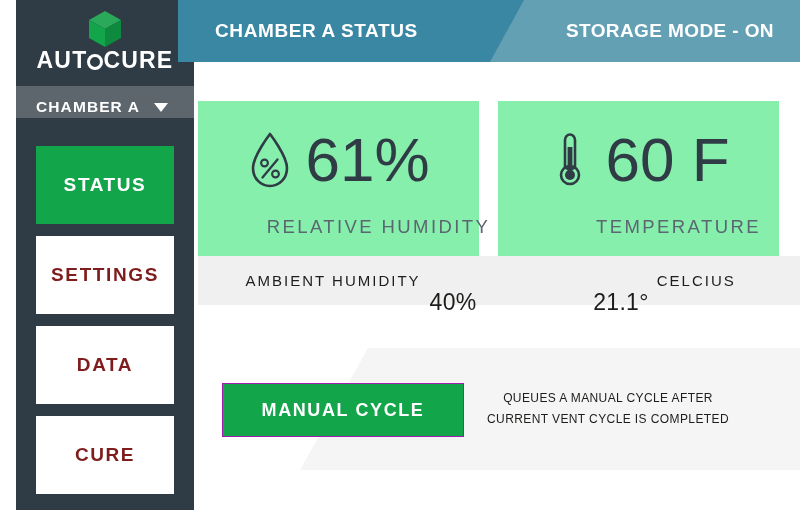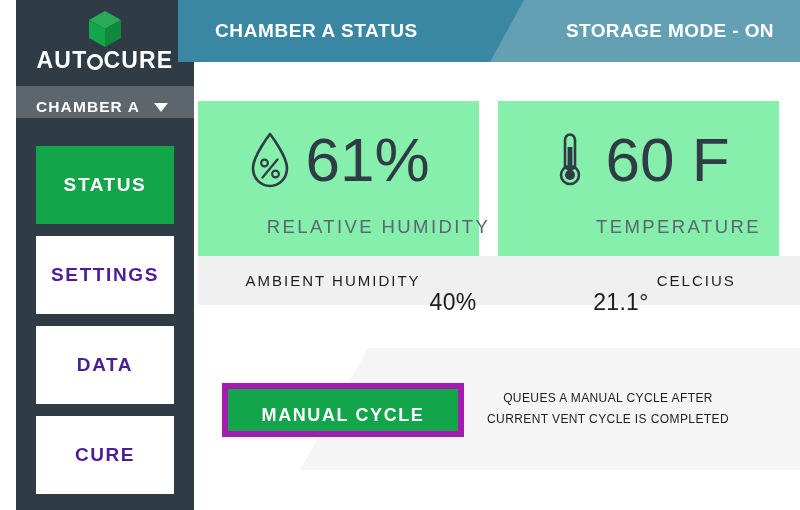--- a/index.html
+++ b/index.html
@@ -104,21 +104,21 @@
     position: absolute;
     left: 20px;
     top: 146px;
     width: 138px;
   }
   .nav-item {
     width: 138px;
     height: 78px;
     margin-bottom: 12px;
     background: #ffffff;
-    color: #4c1d95;
+    color: #7f1d1d;
     font-size: 19px;
     font-weight: bold;
     letter-spacing: 1.6px;
     line-height: 78px;
     text-align: center;
     cursor: pointer;
     box-sizing: border-box;
     white-space: nowrap;
   }
   .nav-item.active {
@@ -262,21 +262,21 @@
     background: #f5f5f5;
     clip-path: polygon(190px 0, 622px 0, 622px 122px, 122px 122px);
   }
   #manual-cycle-button {
     position: absolute;
     left: 222px;
     top: 383px;
     width: 242px;
     height: 54px;
     background: #12a54a;
-    border: 6px solid #a21caf;
+    border: 1px solid #a21caf;
     box-sizing: border-box;
     color: #ffffff;
     font-size: 18px;
     font-weight: bold;
     letter-spacing: 1.6px;
     line-height: 52px;
     text-align: center;
     cursor: pointer;
     white-space: nowrap;
   }

